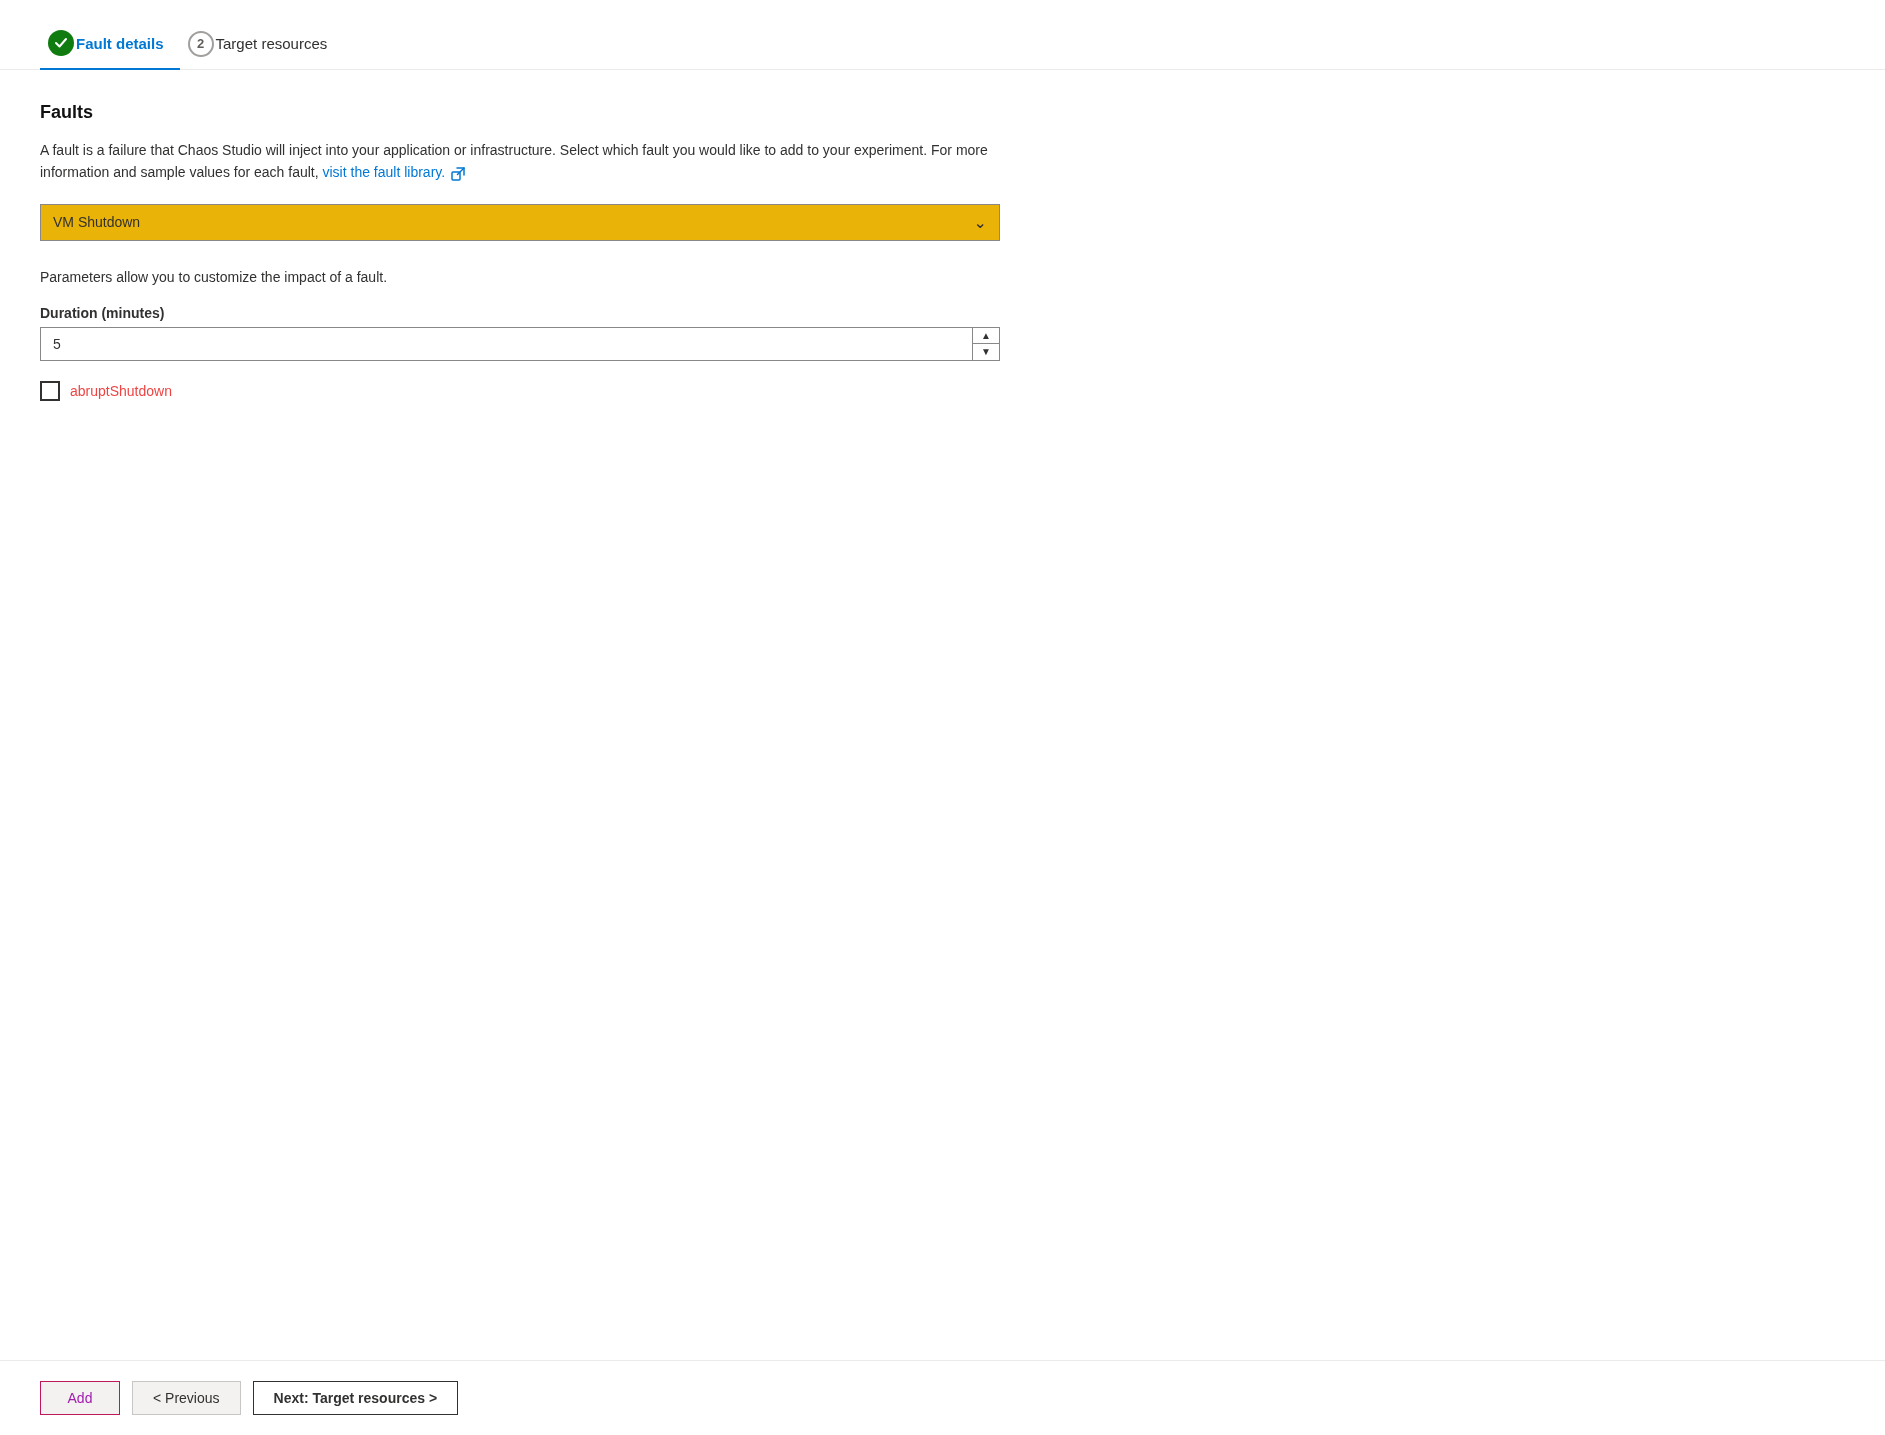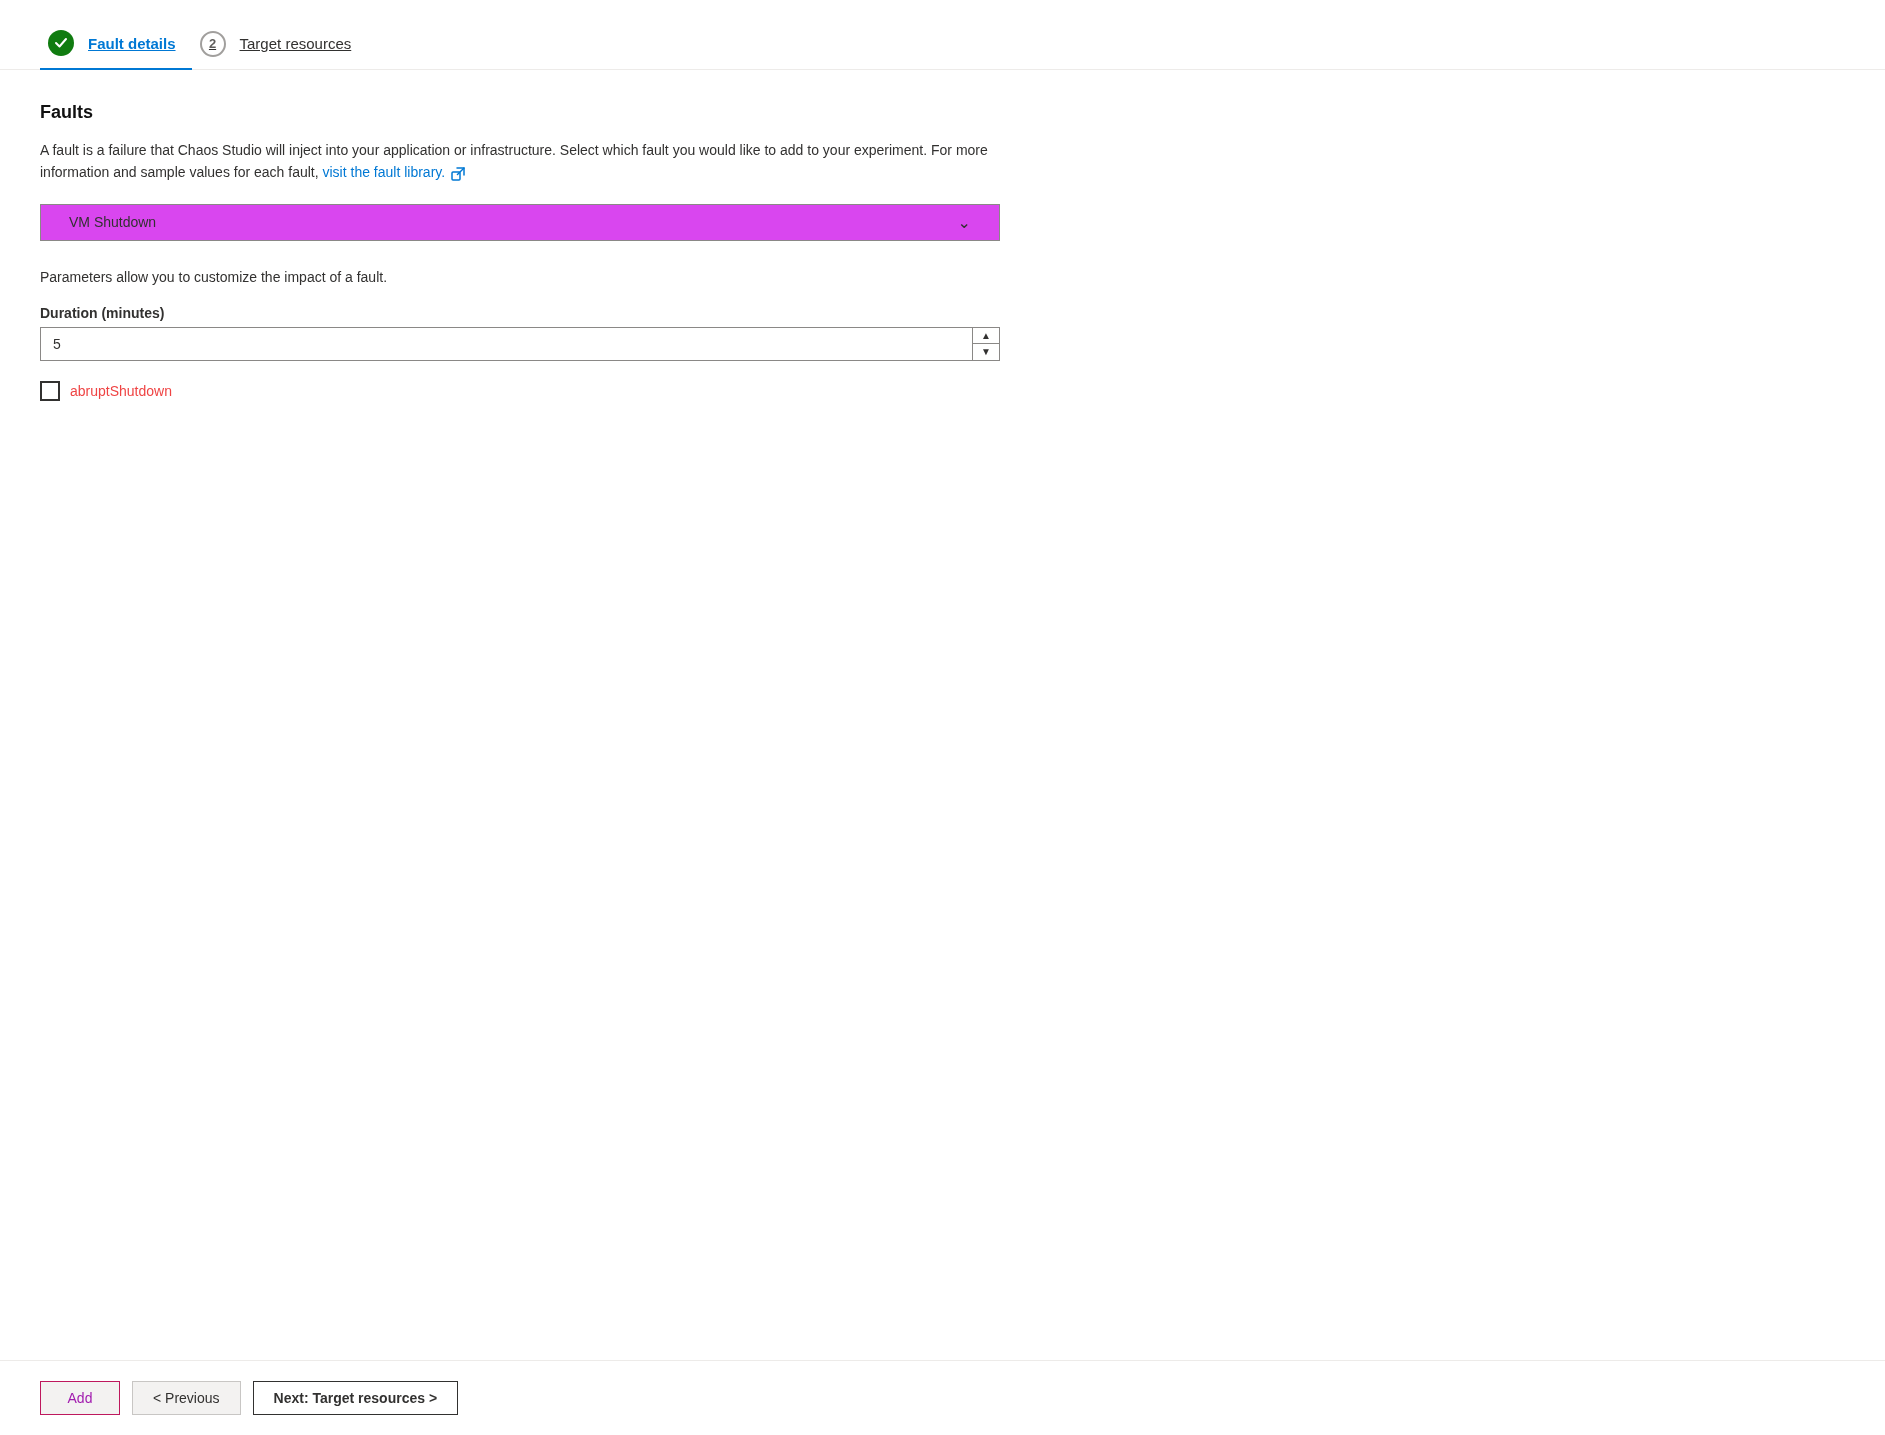--- a/index.html
+++ b/index.html
@@ -54,26 +54,25 @@
     }
     .tabs-container {
       padding: 20px 40px 0 40px;
       border-bottom: 1px solid #edebe9;
       display: flex;
       gap: 0;
     }
     .tab {
       display: flex;
       align-items: center;
-      gap: 14px;
+      gap: 2px;
       padding: 10px 16px 12px 8px;
       cursor: pointer;
       position: relative;
       font-size: 15px;
-      text-decoration: underline;
     }
     .tab.active {
       border-bottom: 2px solid #0078d4;
       margin-bottom: -1px;
       font-weight: 600;
       color: #0078d4;
     }
     .tab.inactive {
       color: #323130;
     }
@@ -124,24 +123,24 @@
       width: 14px;
       height: 14px;
       vertical-align: middle;
       margin-left: 2px;
     }
     .dropdown-select {
       display: flex;
       align-items: center;
       justify-content: space-between;
       border: 1px solid #8a8886;
-      padding: 8px 28px;
+      padding: 8px 12px;
       max-width: 960px;
       cursor: pointer;
-      background: #d946ef;
+      background: #eab308;
       font-size: 14px;
       color: #323130;
       margin-bottom: 28px;
       gap: 16px;
     }
     .chevron-icon {
       font-size: 16px;
       color: #323130;
     }
     .parameters-section {

